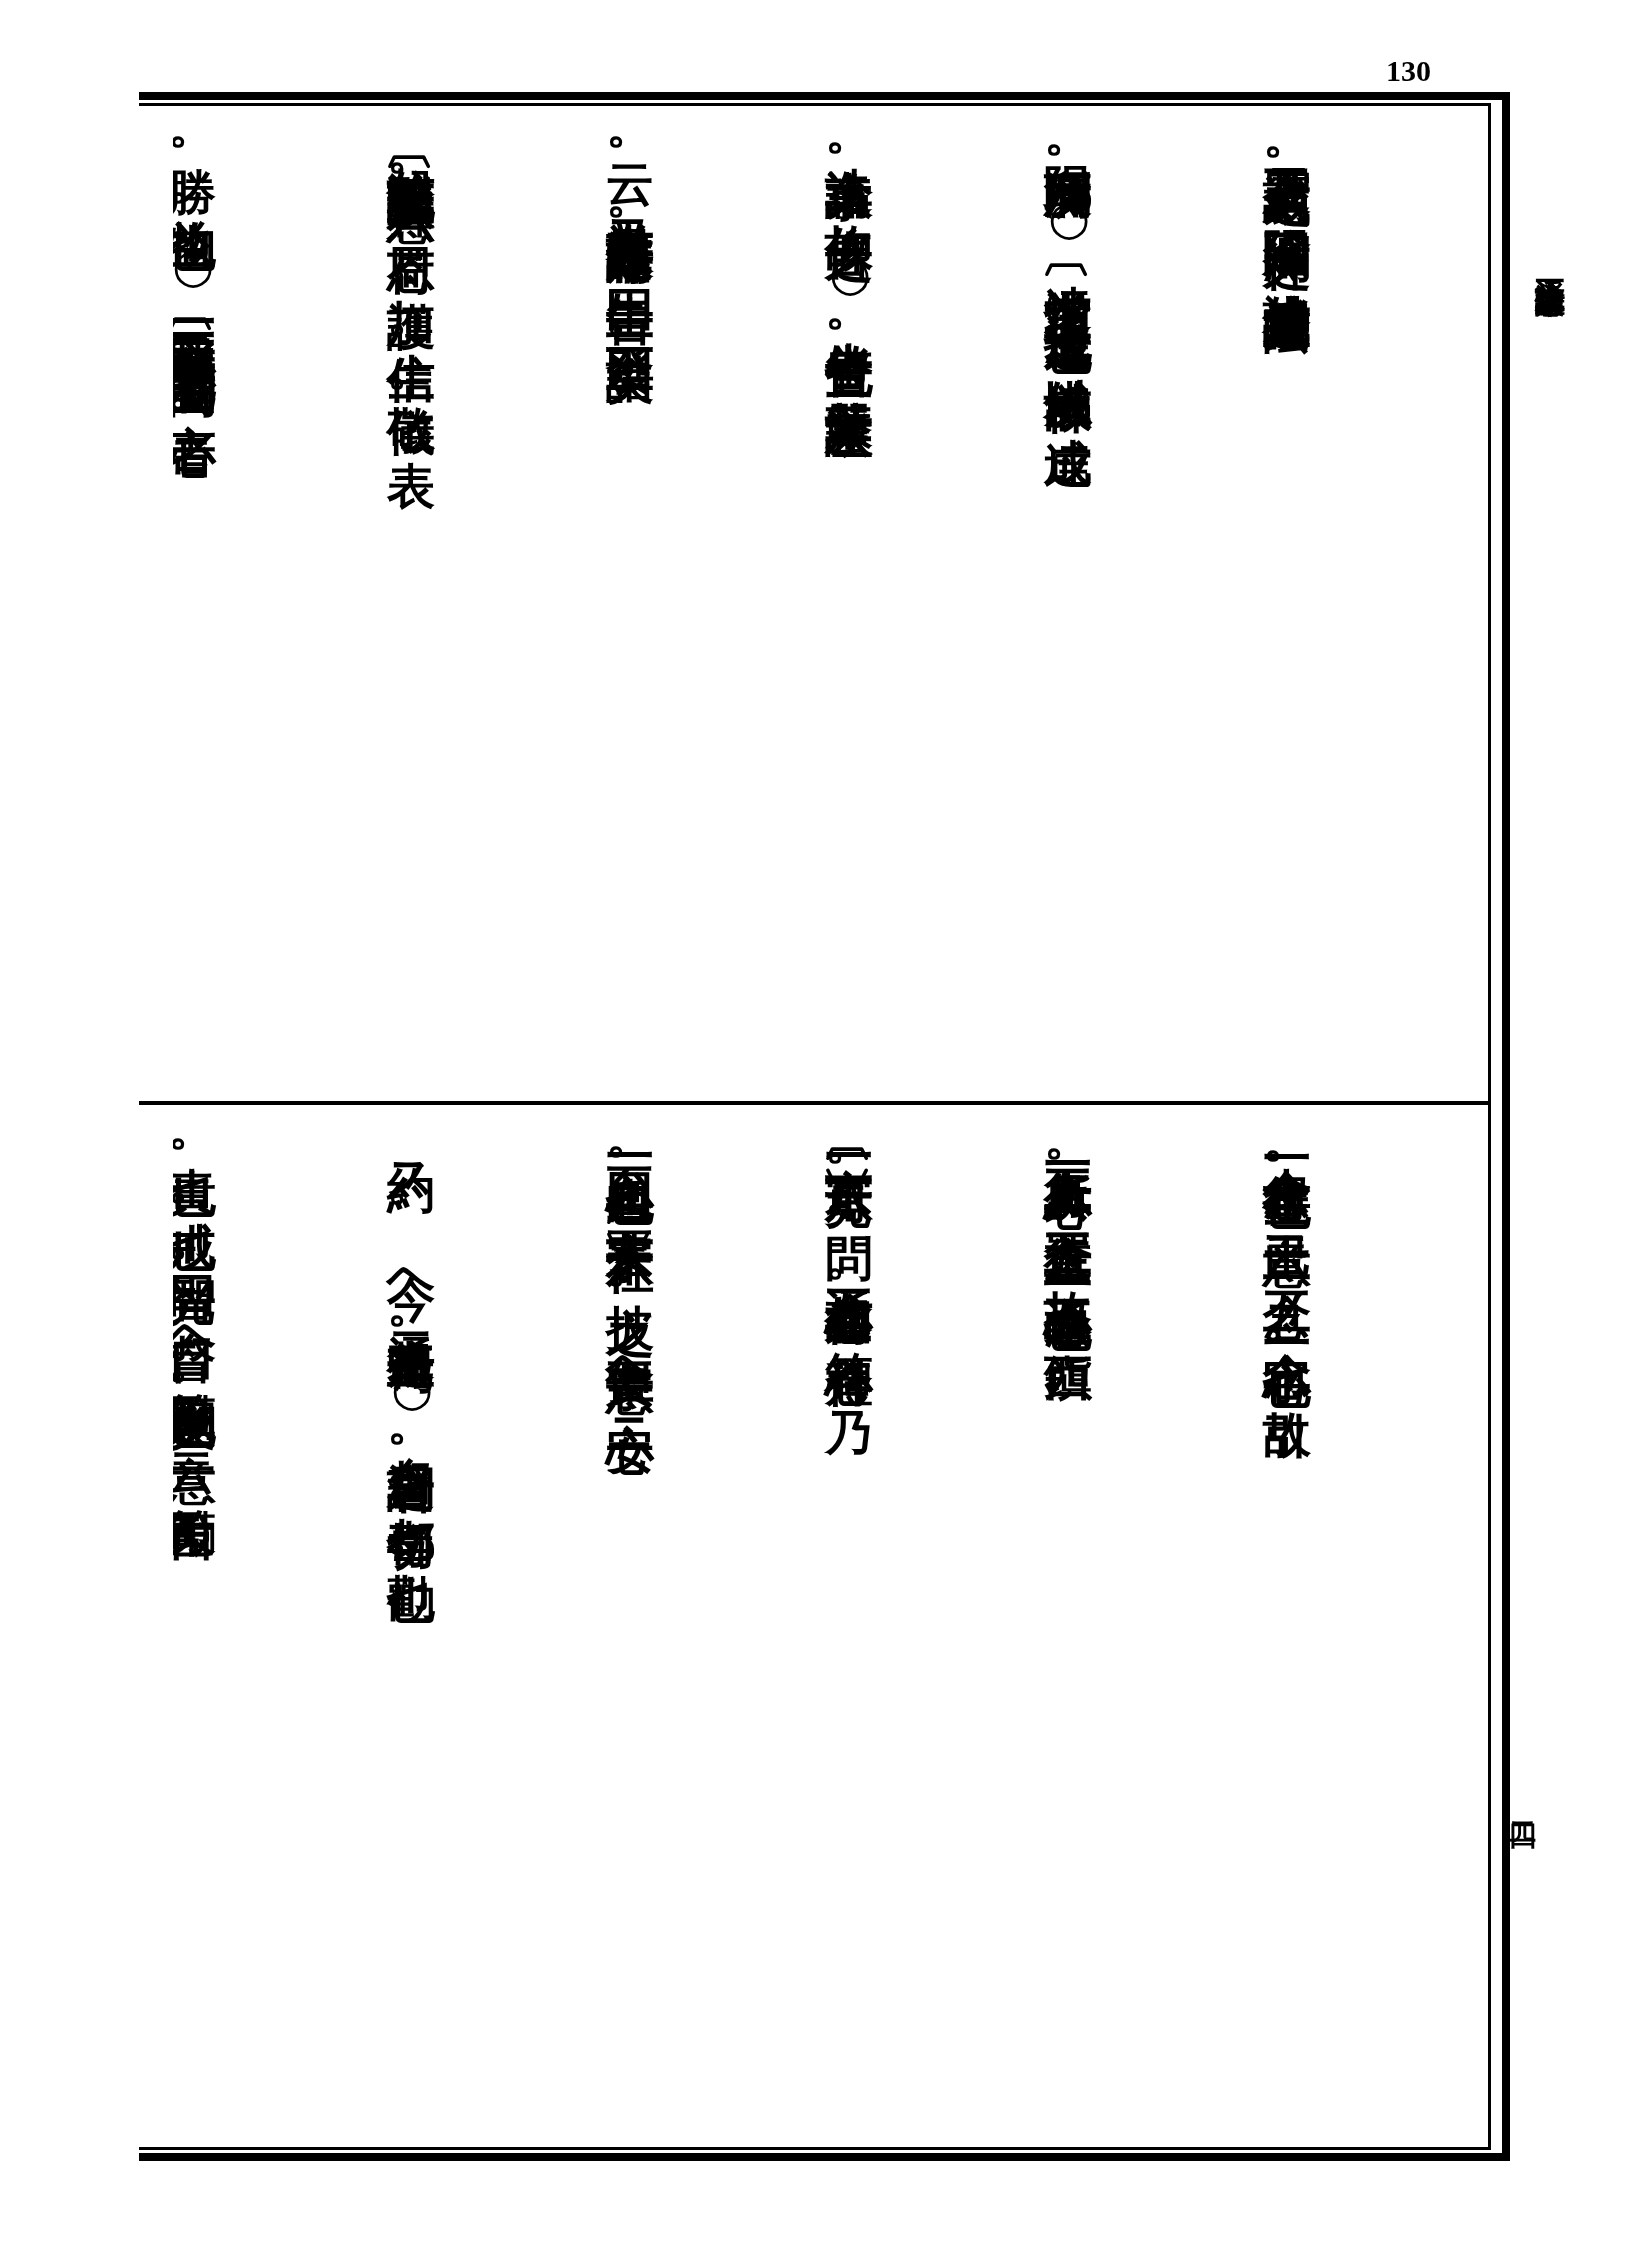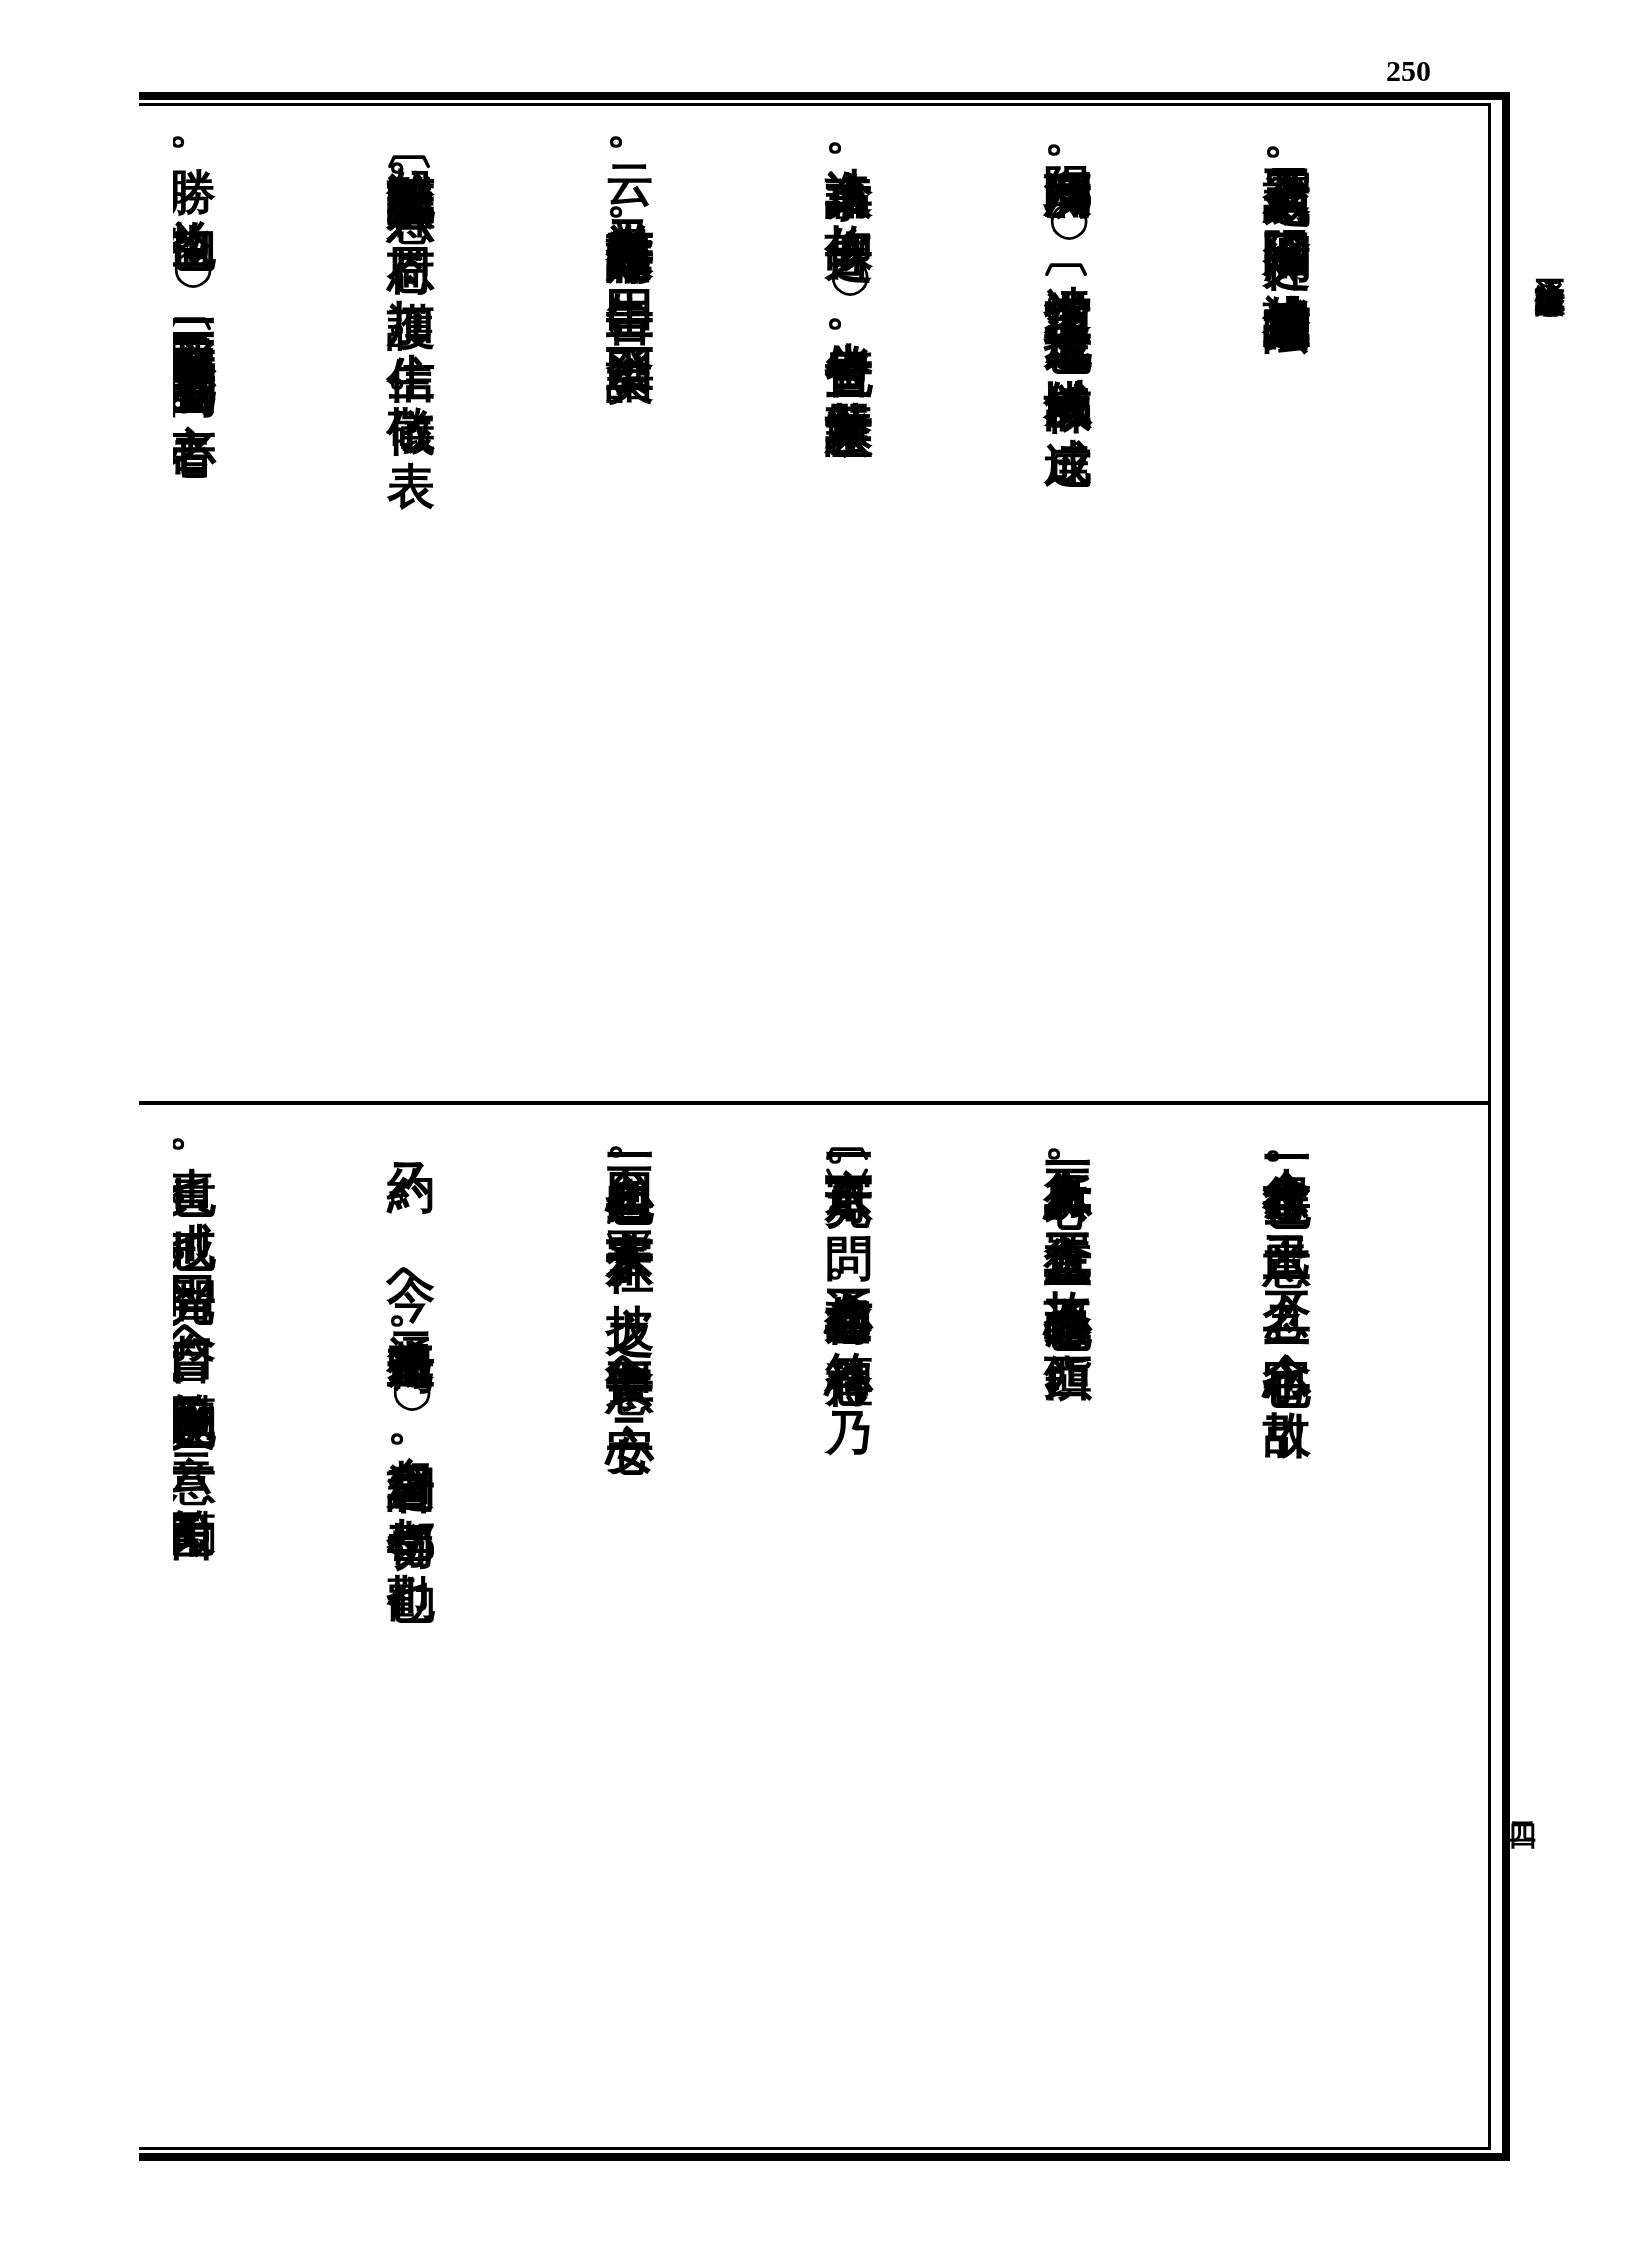--- a/index.html
+++ b/index.html
@@ -101,21 +101,21 @@
     height: 1000px;
   }
   .col {
     display: block;
     height: 100%;
   }
 </style>
 </head>
 <body>
 
-<div class="page-number">250</div>
+<div class="page-number">130</div>
 
 <div class="running-head">淨土往生論註精華集卷一</div>
 
 <div class="folio">四二</div>
 
 <div class="frame-outer"></div>
 <div class="frame-inner"></div>
 <div class="register-divider"></div>
 
 <div class="register register-upper">

